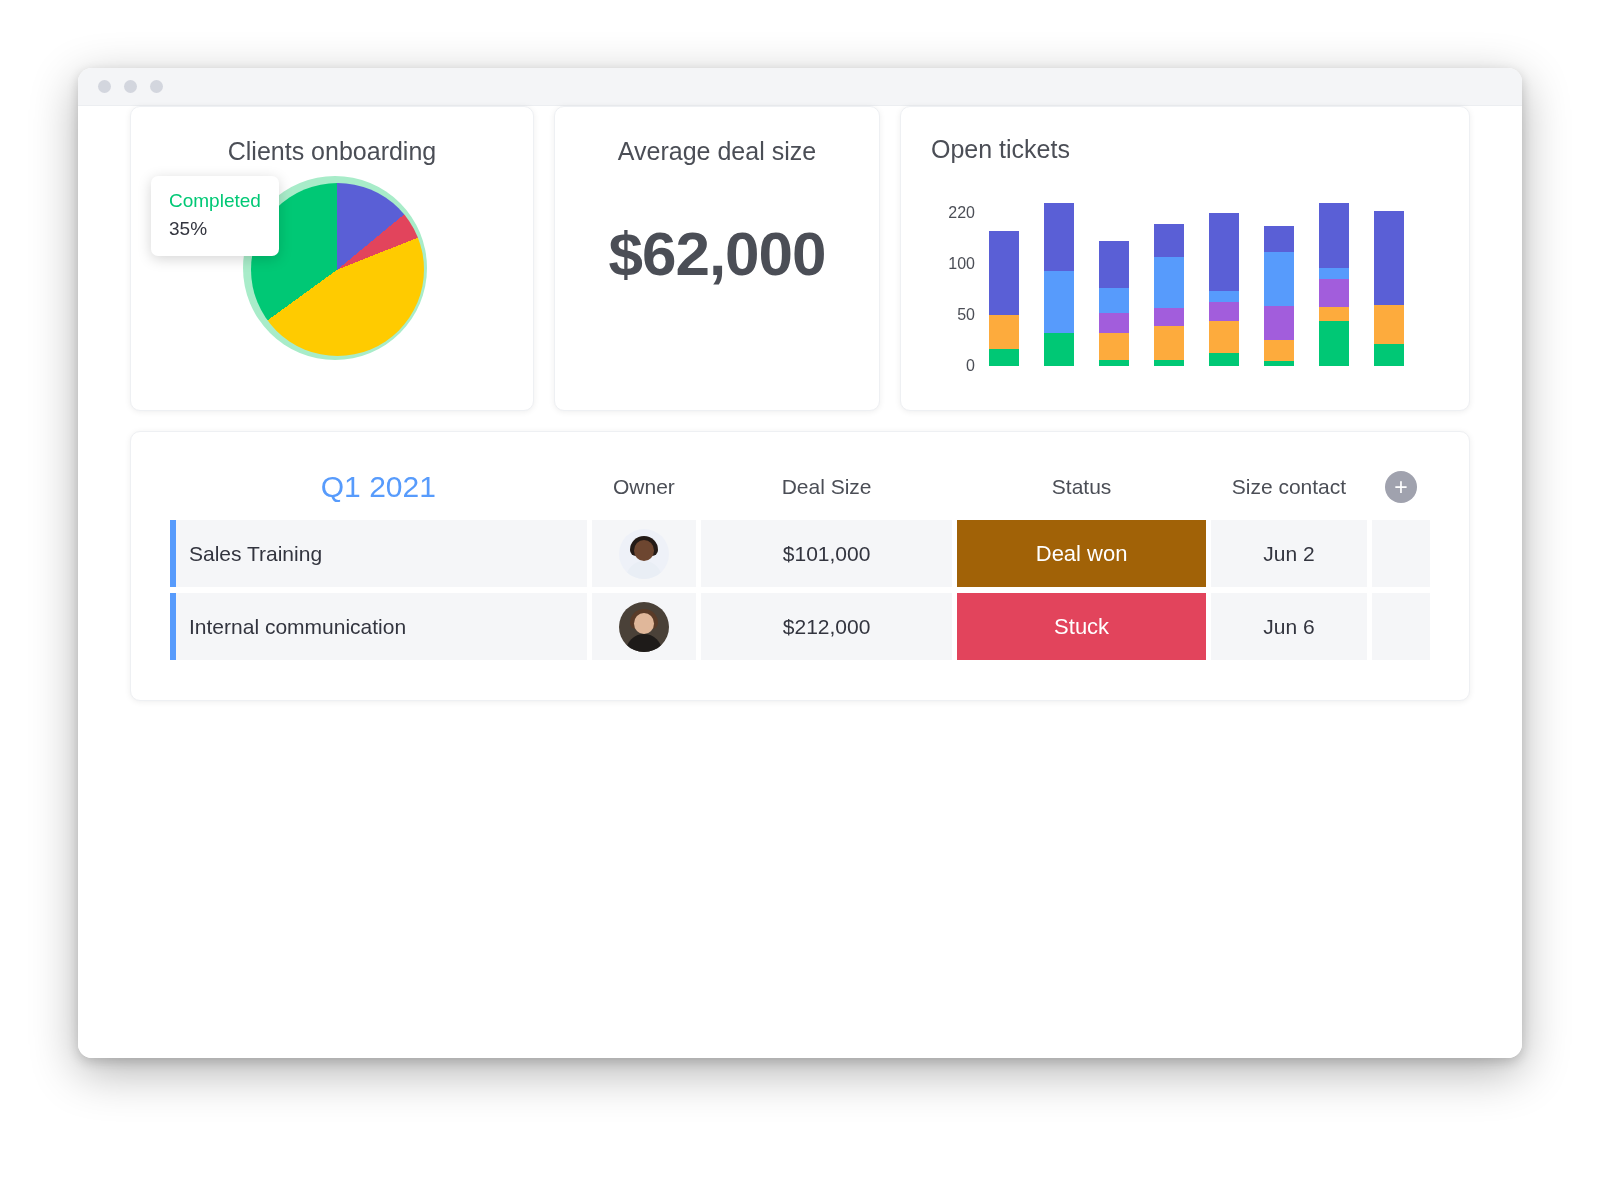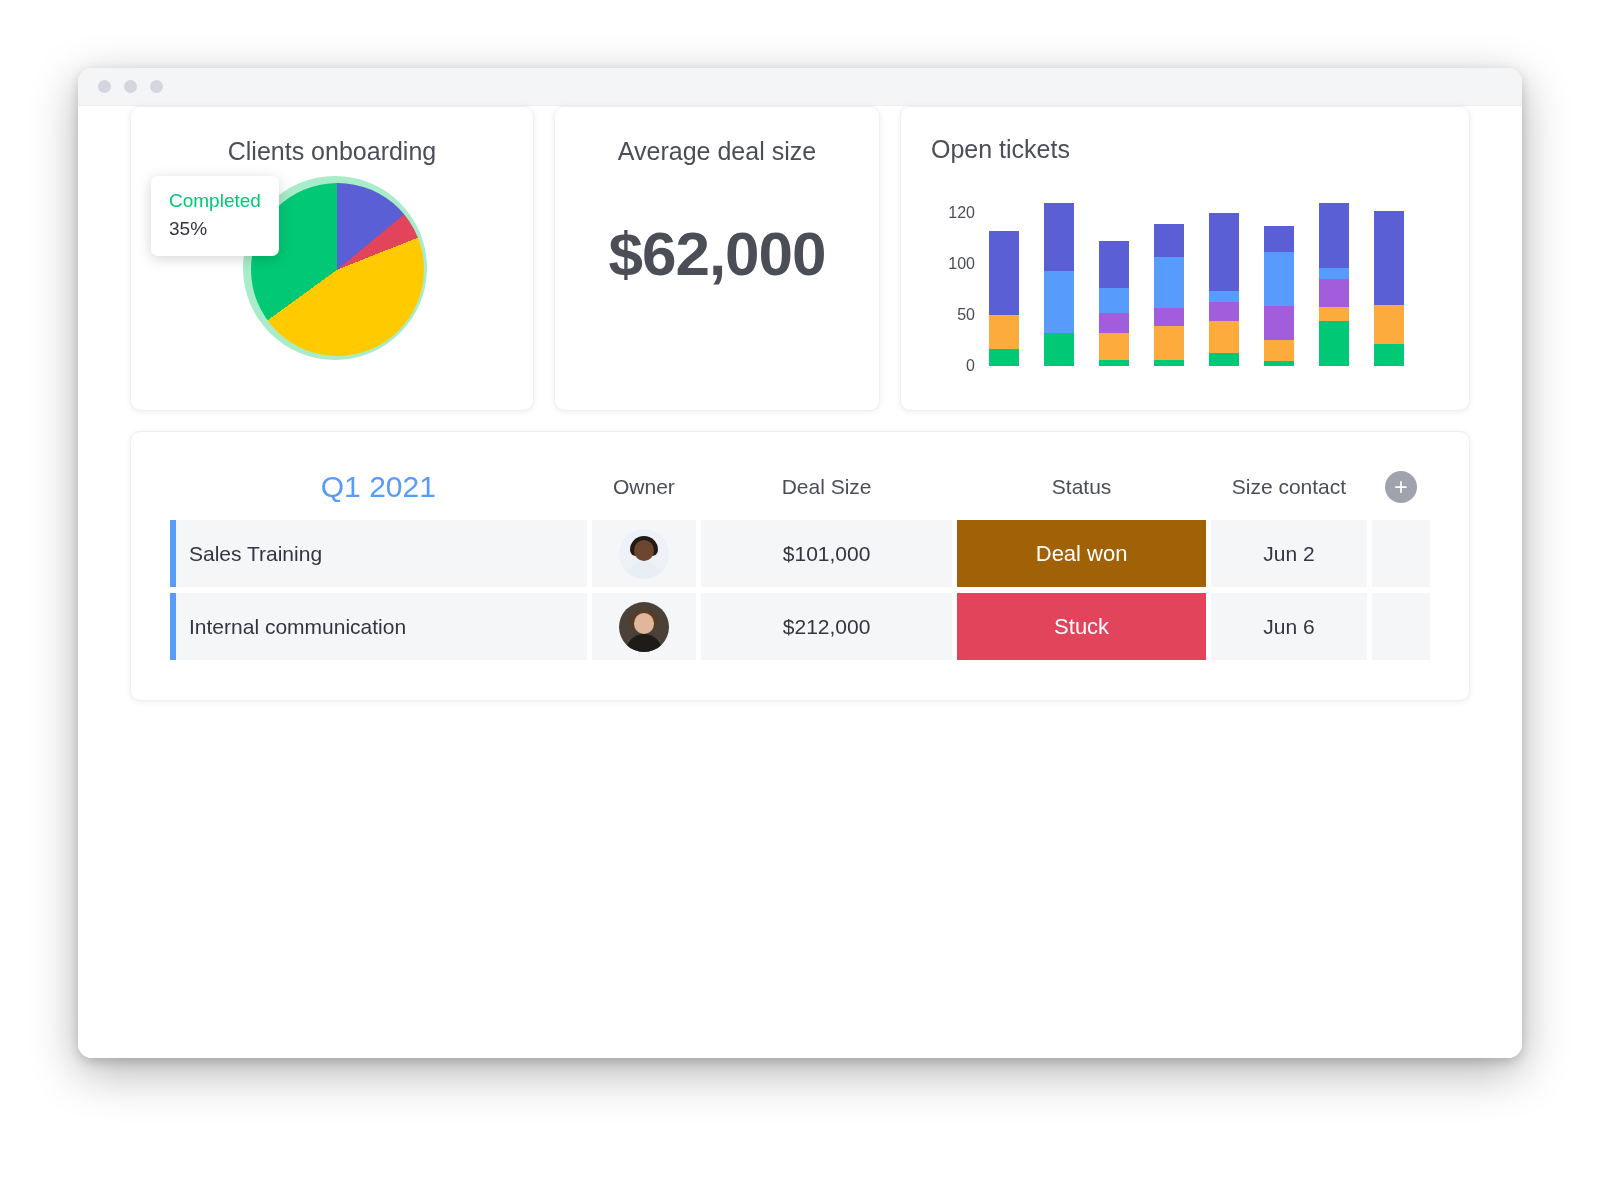--- a/index.html
+++ b/index.html
@@ -350,21 +350,21 @@
         <div class="big-number">$62,000</div>
       </div>
 
       <div class="card card-c">
         <div class="card-title left">Open tickets</div>
         <div class="barchart">
           <div class="y-axis" id="y-axis-el">
               <div class="y-tick" style="top: 178px;">0</div>
               <div class="y-tick" style="top: 127.143px; margin-left: 7px;">50</div>
               <div class="y-tick" style="top: 76.2857px;">100</div>
-              <div class="y-tick" style="top: 25.4286px;">120</div>
+              <div class="y-tick" style="top: 25.4286px;">220</div>
             </div>
           <div class="plot" id="plot-el">
               <div class="bar">
                 <span class="seg" style="height: 17.2914px; background: rgb(0, 200, 117);"></span>
                 <span class="seg" style="height: 33.5657px; background: rgb(253, 171, 61);"></span>
                 <span class="seg" style="height: 84.4229px; background: rgb(90, 95, 214);"></span>
               </div>
               <div class="bar">
                 <span class="seg" style="height: 32.5486px; background: rgb(0, 200, 117);"></span>
                 <span class="seg" style="height: 62.0457px; background: rgb(87, 155, 252);"></span>

